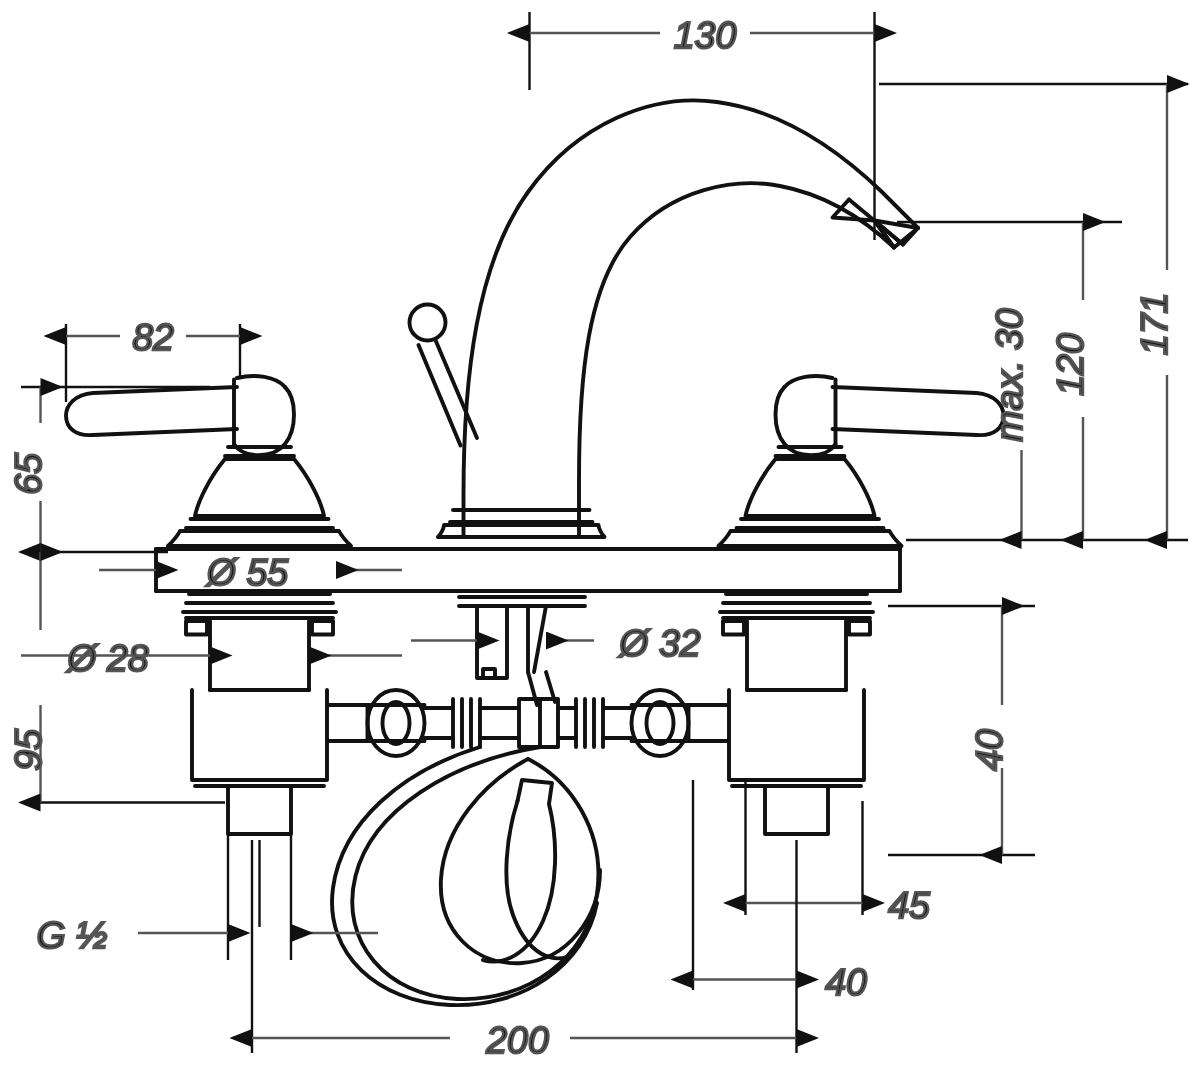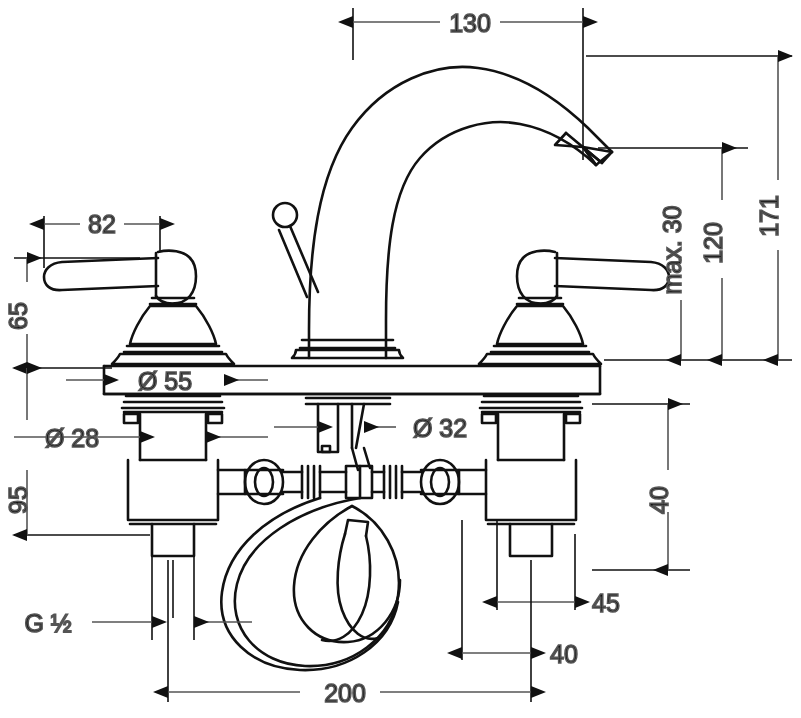--- a/index.html
+++ b/index.html
@@ -1,19 +1,19 @@
 <!DOCTYPE html>
 <html><head>
 <meta charset="utf-8">
 <title>Faucet Technical Drawing</title>
 <style>
   html,body{margin:0;padding:0;background:#ffffff;}
   body{width:801px;height:718px;overflow:hidden;
        font-family:"Liberation Sans",sans-serif;}
-  #sheet{position:relative;width:801px;height:718px;background:#fff;}
+  #sheet{position:relative;width:801px;height:718px;background:#fff;font-style:italic;}
   #sheet svg{position:absolute;top:0;left:0;}
   .dimtext{font-family:"Liberation Sans",sans-serif;font-size:25px;fill:#111;}
 </style>
 </head>
 <body>
 
 <div id="sheet">
 
 <svg width="801" height="718" viewBox="0 0 801 718">
 

